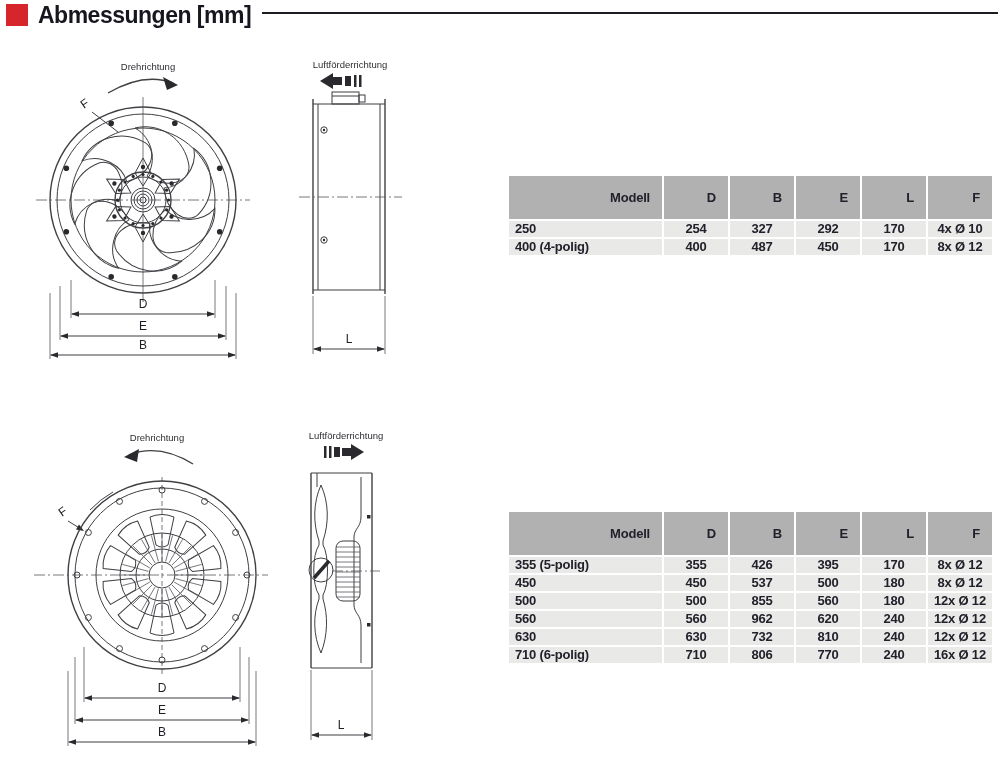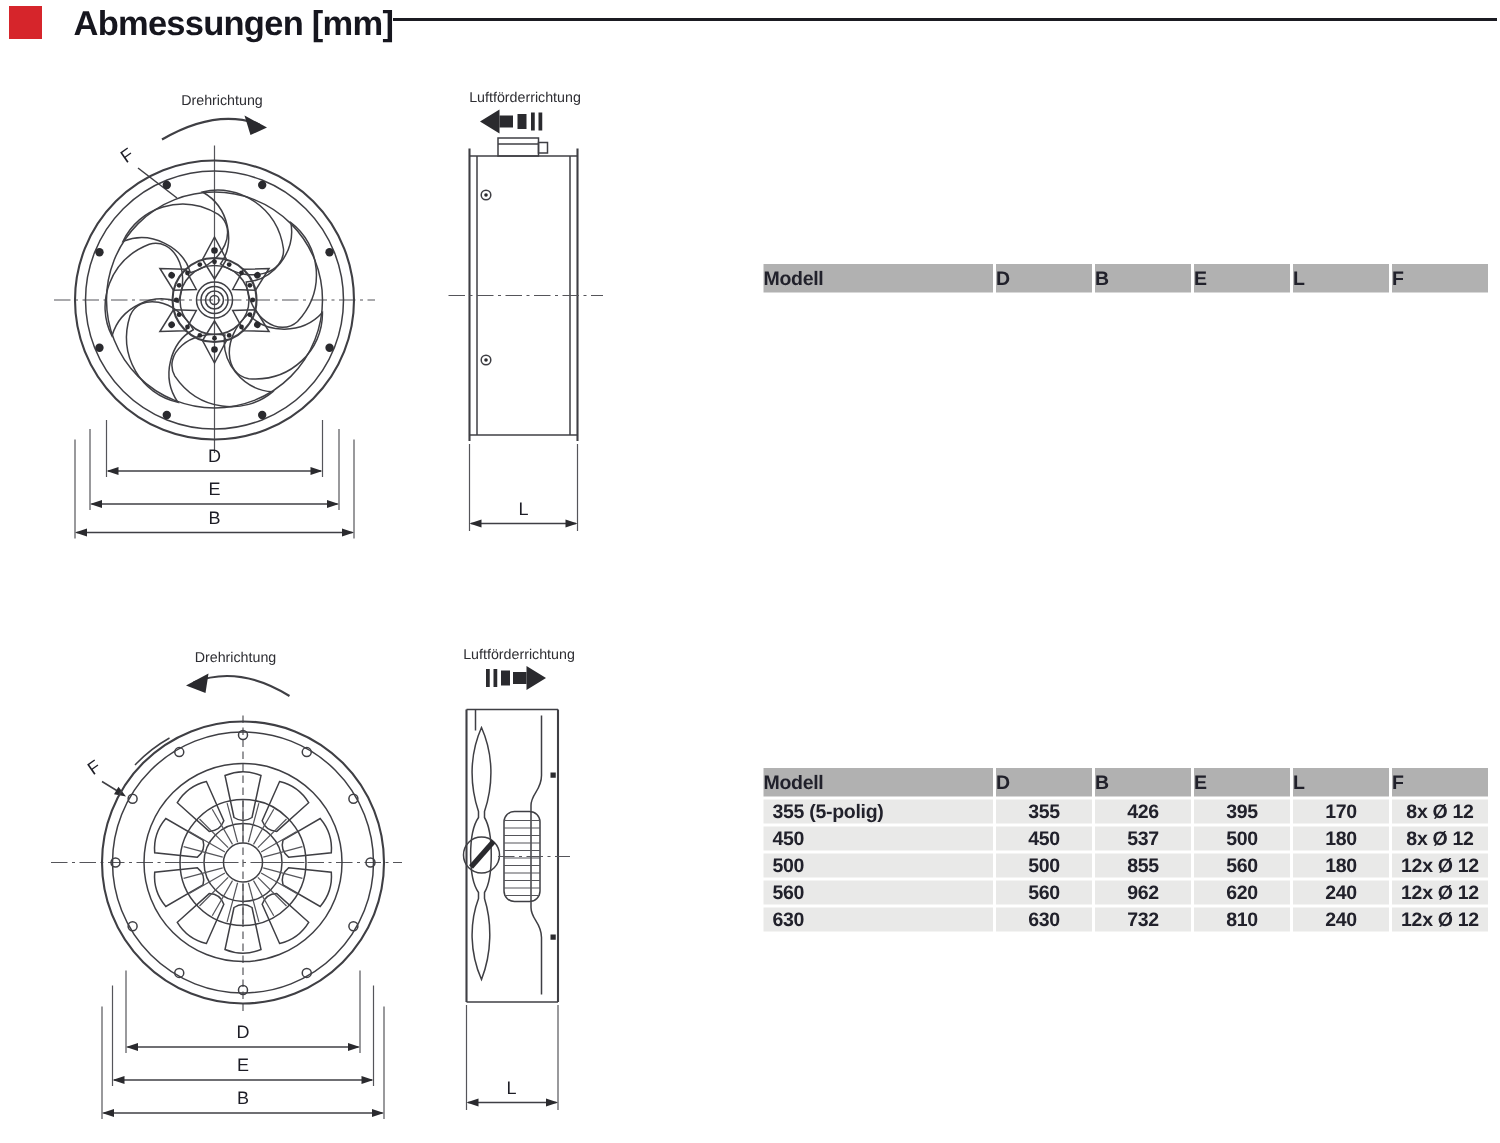--- a/index.html
+++ b/index.html
@@ -3,28 +3,28 @@
 <meta charset="utf-8">
 <style>
   html,body{margin:0;padding:0;}
   body{
     width:1000px;height:762px;position:relative;background:#ffffff;
     font-family:"Liberation Sans", sans-serif;color:#1d1d26;overflow:hidden;
   }
   .abs{position:absolute;}
   
   #accent-square{left:6px;top:4px;width:22px;height:22px;background:#d6252b;}
-  #page-title{left:49px;top:0px;font-size:23px;font-weight:bold;color:#16161e;letter-spacing:-0.5px;line-height:30px;white-space:nowrap;}
+  #page-title{left:38px;top:0px;font-size:23px;font-weight:bold;color:#16161e;letter-spacing:-0.5px;line-height:30px;white-space:nowrap;}
   #header-rule{left:262px;top:12px;width:736px;height:2px;background:#1b1b22;}
   
   table.dim-table{
     position:absolute;width:487px;border-collapse:separate;border-spacing:2px;
     table-layout:fixed;font-size:13px;font-weight:bold;color:#21212b;letter-spacing:-0.2px;
   }
-  table.dim-table th{background:#b1b1b1;height:19px;padding:0;text-align:left;font-size:13px;}
+  table.dim-table th{background:#b1b1b1;height:19px;padding:12px;text-align:right;font-size:13px;}
   table.dim-table td{background:#e9e9e8;height:16px;padding:0;text-align:center;line-height:16px;white-space:nowrap;}
   table.dim-table td:first-child{text-align:left;padding-left:6px;}
   #table-top{left:507px;top:174px;}
   #table-bottom{left:507px;top:510px;}
   
   svg{position:absolute;overflow:visible;}
   svg .ln{stroke:#3f3f44;stroke-width:1;fill:none;}
   svg .ln2{stroke:#3f3f44;stroke-width:1.4;fill:none;}
   svg .fill{fill:#2a2a2e;stroke:none;}
   svg .lbl{font-size:9.5px;fill:#2e2e33;}
@@ -353,20 +353,36 @@
     <tr>
         <th>Modell</th>
         <th>D</th>
         <th>B</th>
         <th>E</th>
         <th>L</th>
         <th>F</th>
       </tr>
   </thead>
   <tbody>
+      <tr>
+        <td>250</td>
+        <td>254</td>
+        <td>327</td>
+        <td>292</td>
+        <td>170</td>
+        <td>4x Ø 10</td>
+      </tr>
+      <tr>
+        <td>400 (4-polig)</td>
+        <td>400</td>
+        <td>487</td>
+        <td>450</td>
+        <td>170</td>
+        <td>8x Ø 12</td>
+      </tr>
     </tbody>
 </table>
 
 <table class="dim-table" id="table-bottom">
   <colgroup>
       <col style="width:153px">
       <col style="width:64px">
       <col style="width:64px">
       <col style="width:64px">
       <col style="width:64px">
@@ -416,14 +432,22 @@
         <td>12x Ø 12</td>
       </tr>
       <tr>
         <td>630</td>
         <td>630</td>
         <td>732</td>
         <td>810</td>
         <td>240</td>
         <td>12x Ø 12</td>
       </tr>
+      <tr>
+        <td>710 (6-polig)</td>
+        <td>710</td>
+        <td>806</td>
+        <td>770</td>
+        <td>240</td>
+        <td>16x Ø 12</td>
+      </tr>
     </tbody>
 </table>
 
 </body></html>

